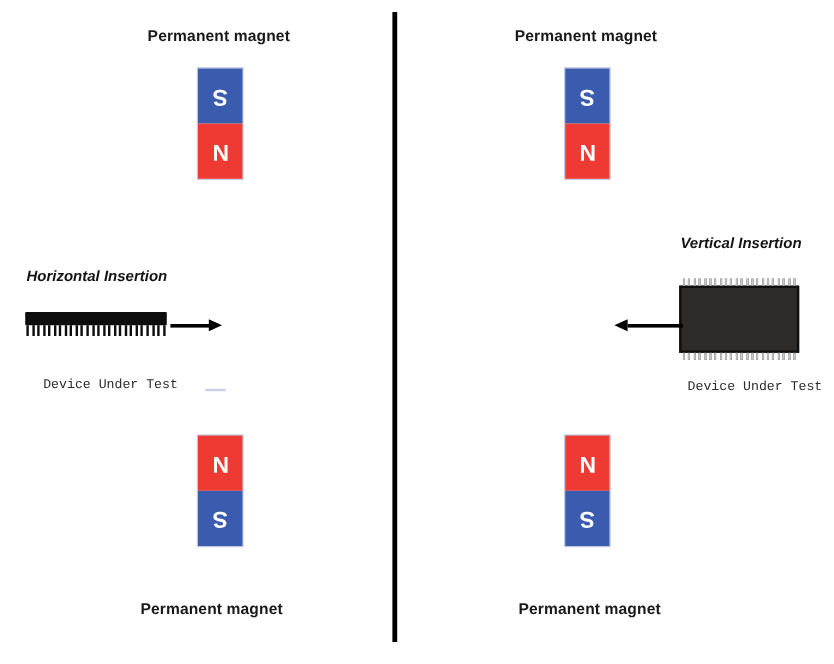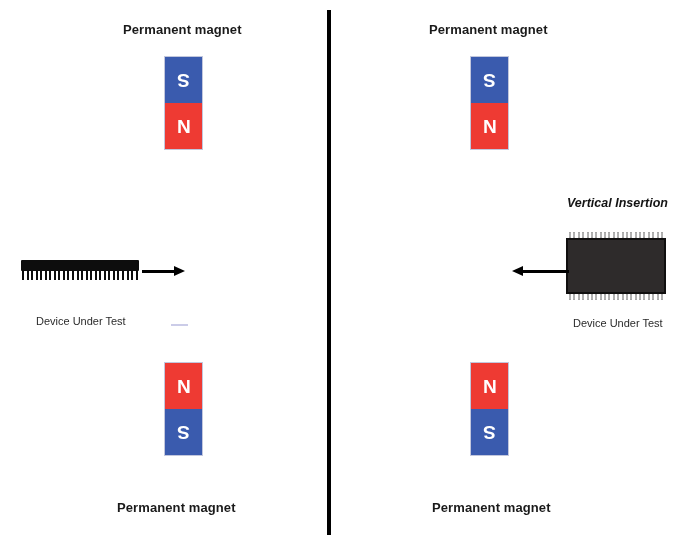--- a/index.html
+++ b/index.html
@@ -65,20 +65,21 @@
     white-space:nowrap;
   }
 
   
   .dut-label{
     position:absolute;
     font-size:11px;
     font-weight:normal;
     color:#2b2b2b;
     white-space:nowrap;
+    font-family:Liberation Mono, monospace;
   }
 
   .smudge{
     position:absolute;
     width:17px;height:2px;
     background:#b9bbe0;
     opacity:.75;
   }
 
   
@@ -147,20 +148,21 @@
 
     <div class="magnet" style="left:165px;top:57px;">
       <div class="pole pole-blue">
         <span>S</span>
       </div>
       <div class="pole pole-red">
         <span>N</span>
       </div>
     </div>
 
+    <div class="ins-label" style="left:22px;top:223px;">Horizontal Insertion</div>
 
     <div class="ic-side" style="left:21px;top:260px;">
       <div class="ic-side-body"></div>
       <div class="ic-side-pins">
         <i></i>
           <i></i>
         <i></i>
           <i></i>
         <i></i>
           <i></i>

